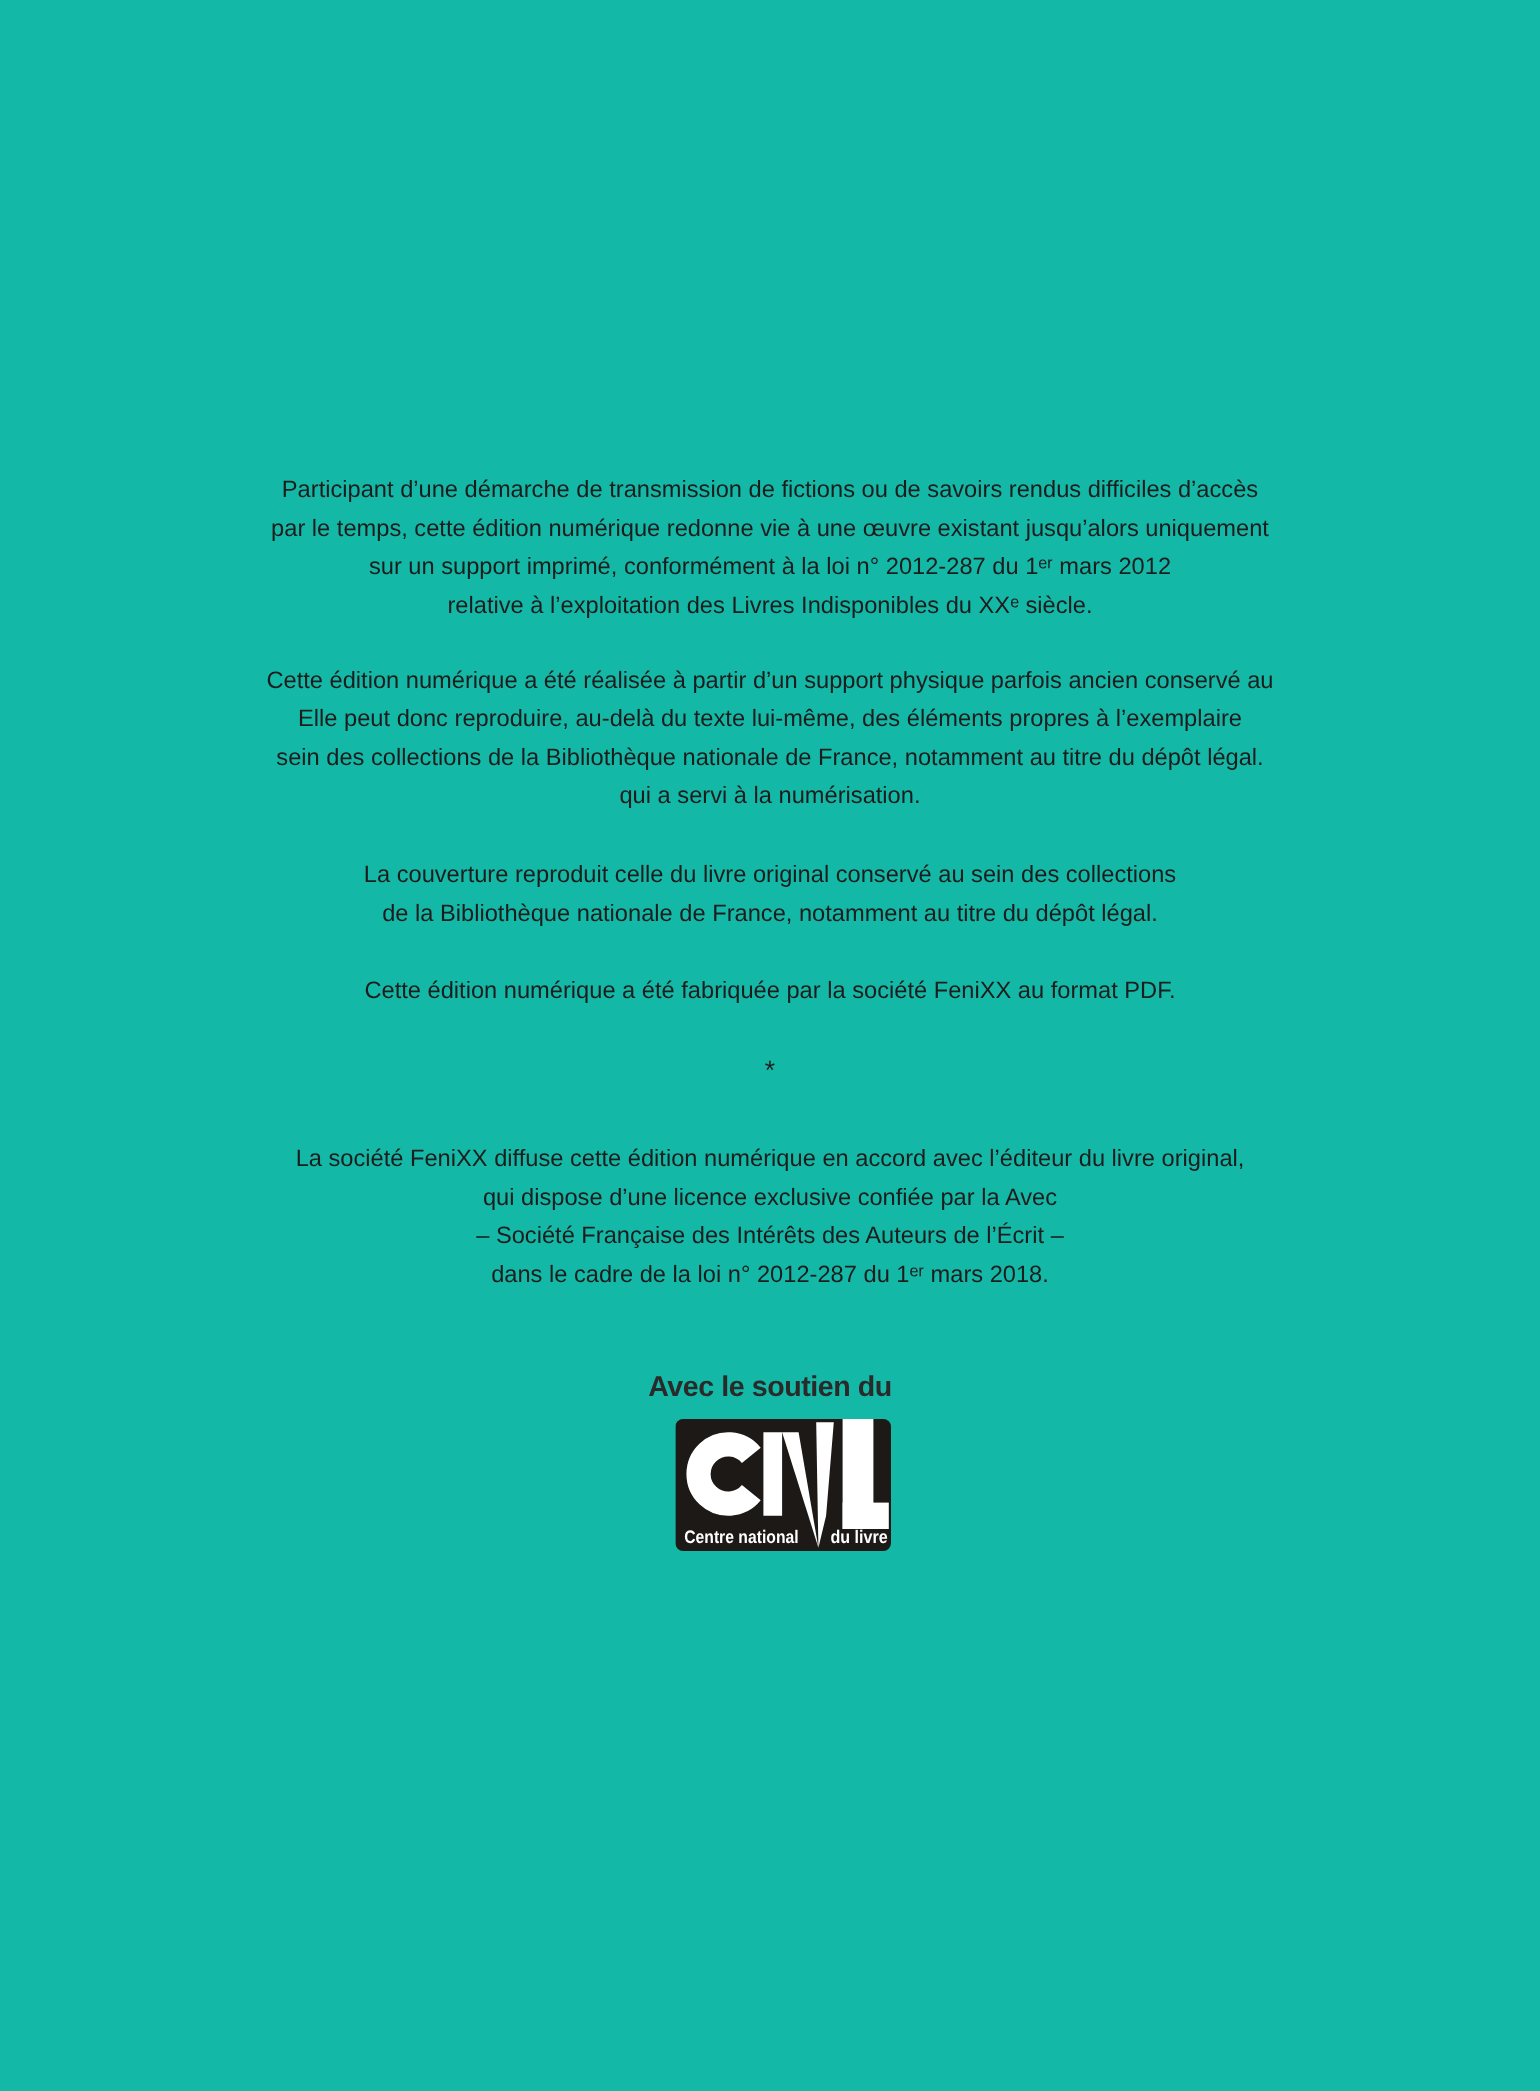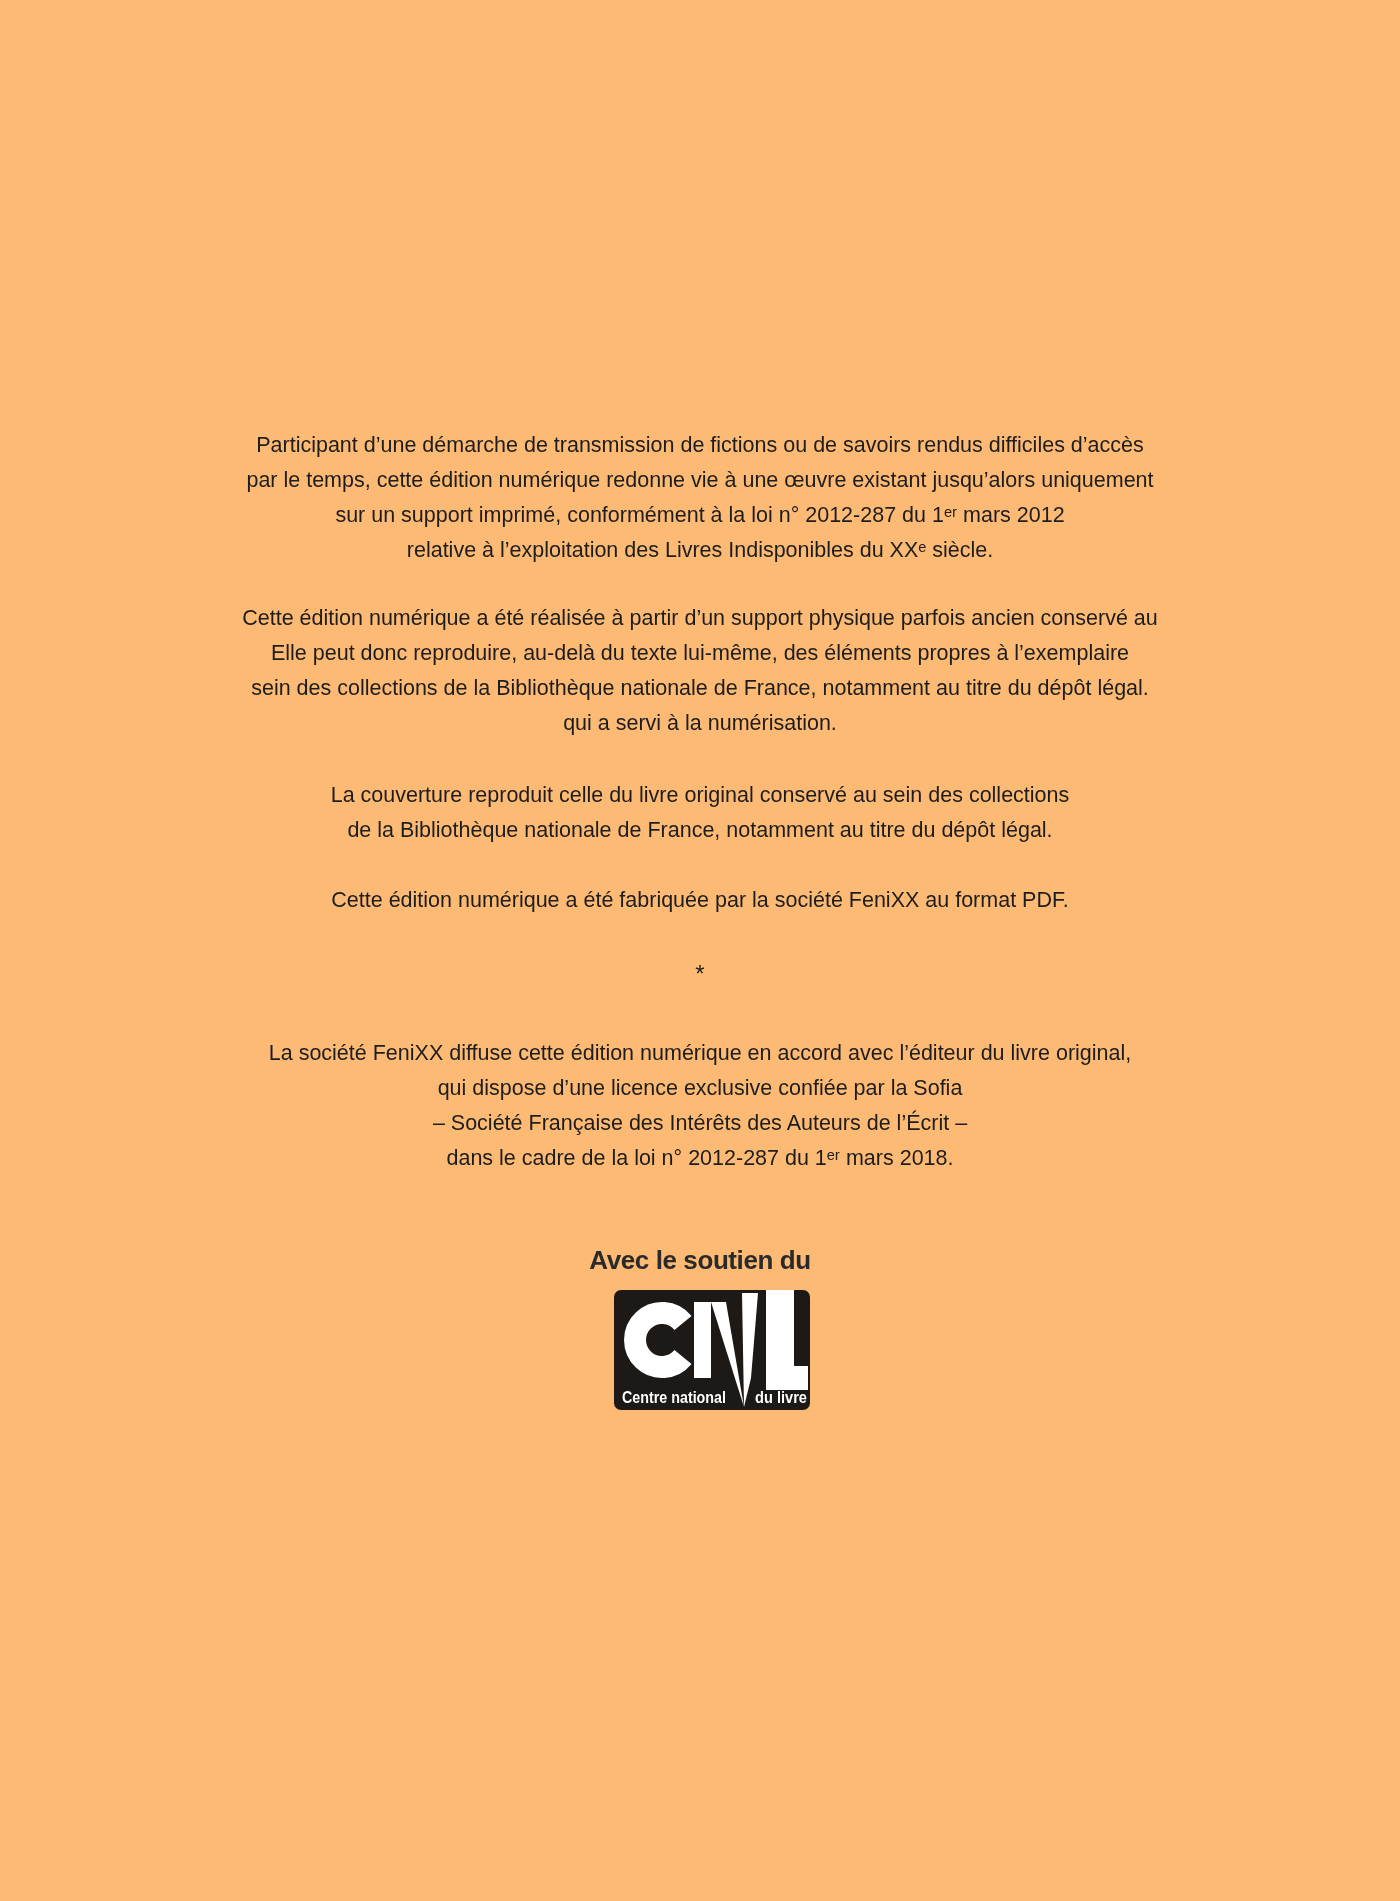--- a/index.html
+++ b/index.html
@@ -1,19 +1,19 @@
 <!DOCTYPE html>
 <html lang="fr"><head>
 <meta charset="utf-8">
 <style>
   html,body{margin:0;padding:0;background:#ffffff;}
   .page{
     position:relative;
     width:1400px;height:1901px;
-    background:#fdba74;
+    background:#14b8a6;
     overflow:hidden;
     font-family:"Liberation Sans","DejaVu Sans",sans-serif;
     color:#1d1d1d;
   }
   .textcol{
     position:absolute;
     top:428px;left:100px;width:1200px;
     text-align:center;
     font-size:21.5px;
     line-height:35px;
@@ -72,21 +72,21 @@
     </div>
 
     <div class="para m-after-p3">
       <div class="line">Cette édition numérique a été fabriquée par la société FeniXX au format PDF.</div>
     </div>
 
     <div class="para separator">*</div>
 
     <div class="para">
       <div class="line">La société FeniXX diffuse cette édition numérique en accord avec l’éditeur du livre original,</div>
-      <div class="line">qui dispose d’une licence exclusive confiée par la Sofia</div>
+      <div class="line">qui dispose d’une licence exclusive confiée par la Avec</div>
       <div class="line">– Société Française des Intérêts des Auteurs de l’Écrit –</div>
       <div class="line">dans le cadre de la loi n° 2012-287 du 1ᵉʳ mars 2018.</div>
     </div>
 
     <div class="support">Avec le soutien du</div>
 
     <div class="logo-wrap">
       <svg viewBox="0 0 196 120" xmlns="http://www.w3.org/2000/svg" role="img" aria-label="CNL">
         <rect x="0" y="0" width="196" height="120" rx="7" fill="#1c1917"></rect>
         <g fill="#ffffff">

